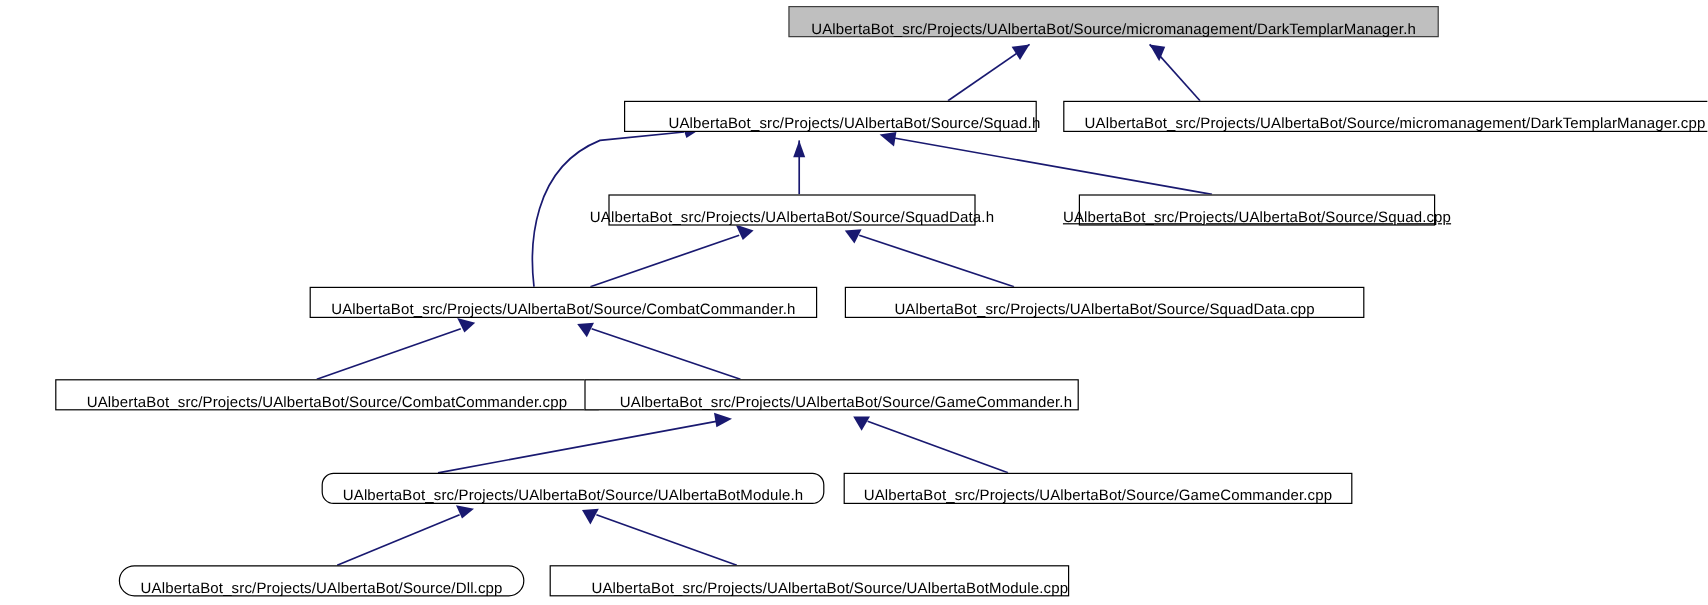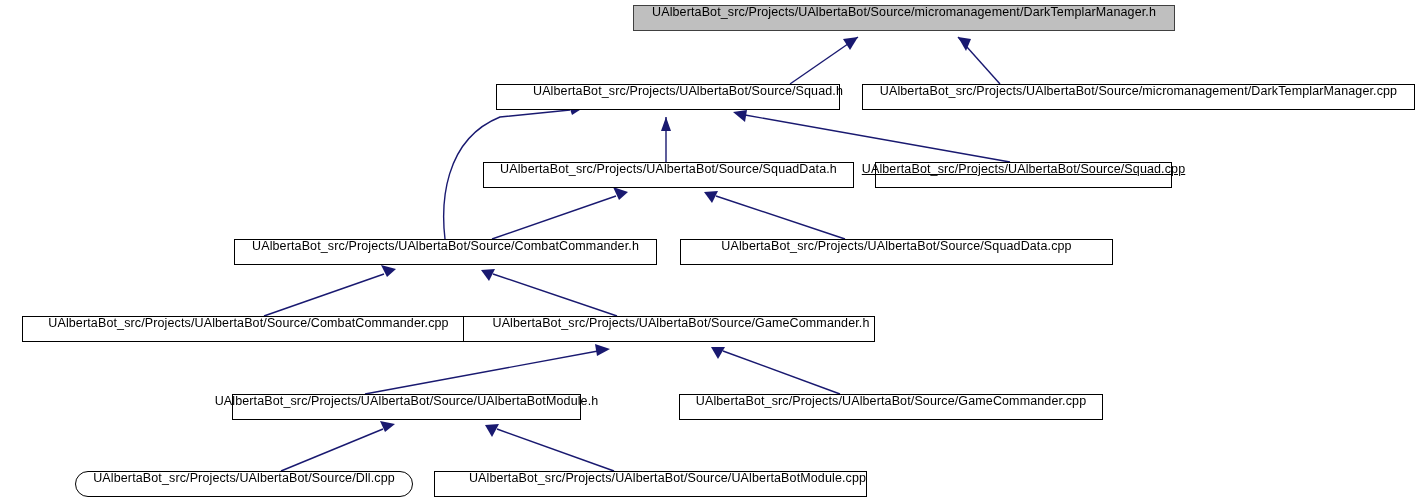--- a/index.html
+++ b/index.html
@@ -21,24 +21,25 @@
     top: 0;
     width: 1423px;
     height: 504px;
   }
   .node-box {
     position: absolute;
     box-sizing: border-box;
     border: 1px solid #000000;
     background: #ffffff;
     display: flex;
-    align-items: flex-start;
+    align-items: flex-end;
     justify-content: center;
     white-space: nowrap;
     height: 26px;
+    margin-left: 24px;
   }
   .node-box.root {
     background: #bfbfbf;
     border: 1px solid #404040;
   }
   .node-label {
     font-family: "Liberation Sans", sans-serif;
     font-size: 12.5px;
     color: #000000;
     line-height: 1;
@@ -89,39 +90,39 @@
   <div id="nodes-layer">
       <div class="node-box root" style="left: 633px; top: 5px; width: 542px;">
         <span class="node-label">UAlbertaBot_src/Projects/UAlbertaBot/Source/micromanagement/DarkTemplarManager.h</span>
       </div>
       <div class="node-box" style="left: 496px; top: 84px; width: 344px; padding-left: 40px;">
         <span class="node-label">UAlbertaBot_src/Projects/UAlbertaBot/Source/Squad.h</span>
       </div>
       <div class="node-box" style="left: 862px; top: 84px; width: 553px;">
         <span class="node-label">UAlbertaBot_src/Projects/UAlbertaBot/Source/micromanagement/DarkTemplarManager.cpp</span>
       </div>
-      <div class="node-box" style="left: 483px; top: 162px; width: 371px;">
+      <div class="node-box" style="left: 483px; top: 162px; width: 306px;">
         <span class="node-label">UAlbertaBot_src/Projects/UAlbertaBot/Source/SquadData.h</span>
       </div>
       <div class="node-box" style="left: 875px; top: 162px; width: 297px; text-decoration: underline;">
         <span class="node-label">UAlbertaBot_src/Projects/UAlbertaBot/Source/Squad.cpp</span>
       </div>
       <div class="node-box" style="left: 234px; top: 239px; width: 423px;">
         <span class="node-label">UAlbertaBot_src/Projects/UAlbertaBot/Source/CombatCommander.h</span>
       </div>
       <div class="node-box" style="left: 680px; top: 239px; width: 433px;">
         <span class="node-label">UAlbertaBot_src/Projects/UAlbertaBot/Source/SquadData.cpp</span>
       </div>
       <div class="node-box" style="left: 22px; top: 316px; width: 453px;">
         <span class="node-label">UAlbertaBot_src/Projects/UAlbertaBot/Source/CombatCommander.cpp</span>
       </div>
       <div class="node-box" style="left: 463px; top: 316px; width: 412px; padding-left: 24px;">
         <span class="node-label">UAlbertaBot_src/Projects/UAlbertaBot/Source/GameCommander.h</span>
       </div>
-      <div class="node-box" style="left: 232px; top: 394px; width: 349px;">
+      <div class="node-box" style="left: 244px; top: 394px; width: 419px; border-radius: 10px;">
         <span class="node-label">UAlbertaBot_src/Projects/UAlbertaBot/Source/UAlbertaBotModule.h</span>
       </div>
       <div class="node-box" style="left: 679px; top: 394px; width: 424px;">
         <span class="node-label">UAlbertaBot_src/Projects/UAlbertaBot/Source/GameCommander.cpp</span>
       </div>
       <div class="node-box" style="left: 75px; top: 471px; width: 338px; border-radius: 13px;">
         <span class="node-label">UAlbertaBot_src/Projects/UAlbertaBot/Source/Dll.cpp</span>
       </div>
       <div class="node-box" style="left: 434px; top: 471px; width: 433px; padding-left: 34px;">
         <span class="node-label">UAlbertaBot_src/Projects/UAlbertaBot/Source/UAlbertaBotModule.cpp</span>

